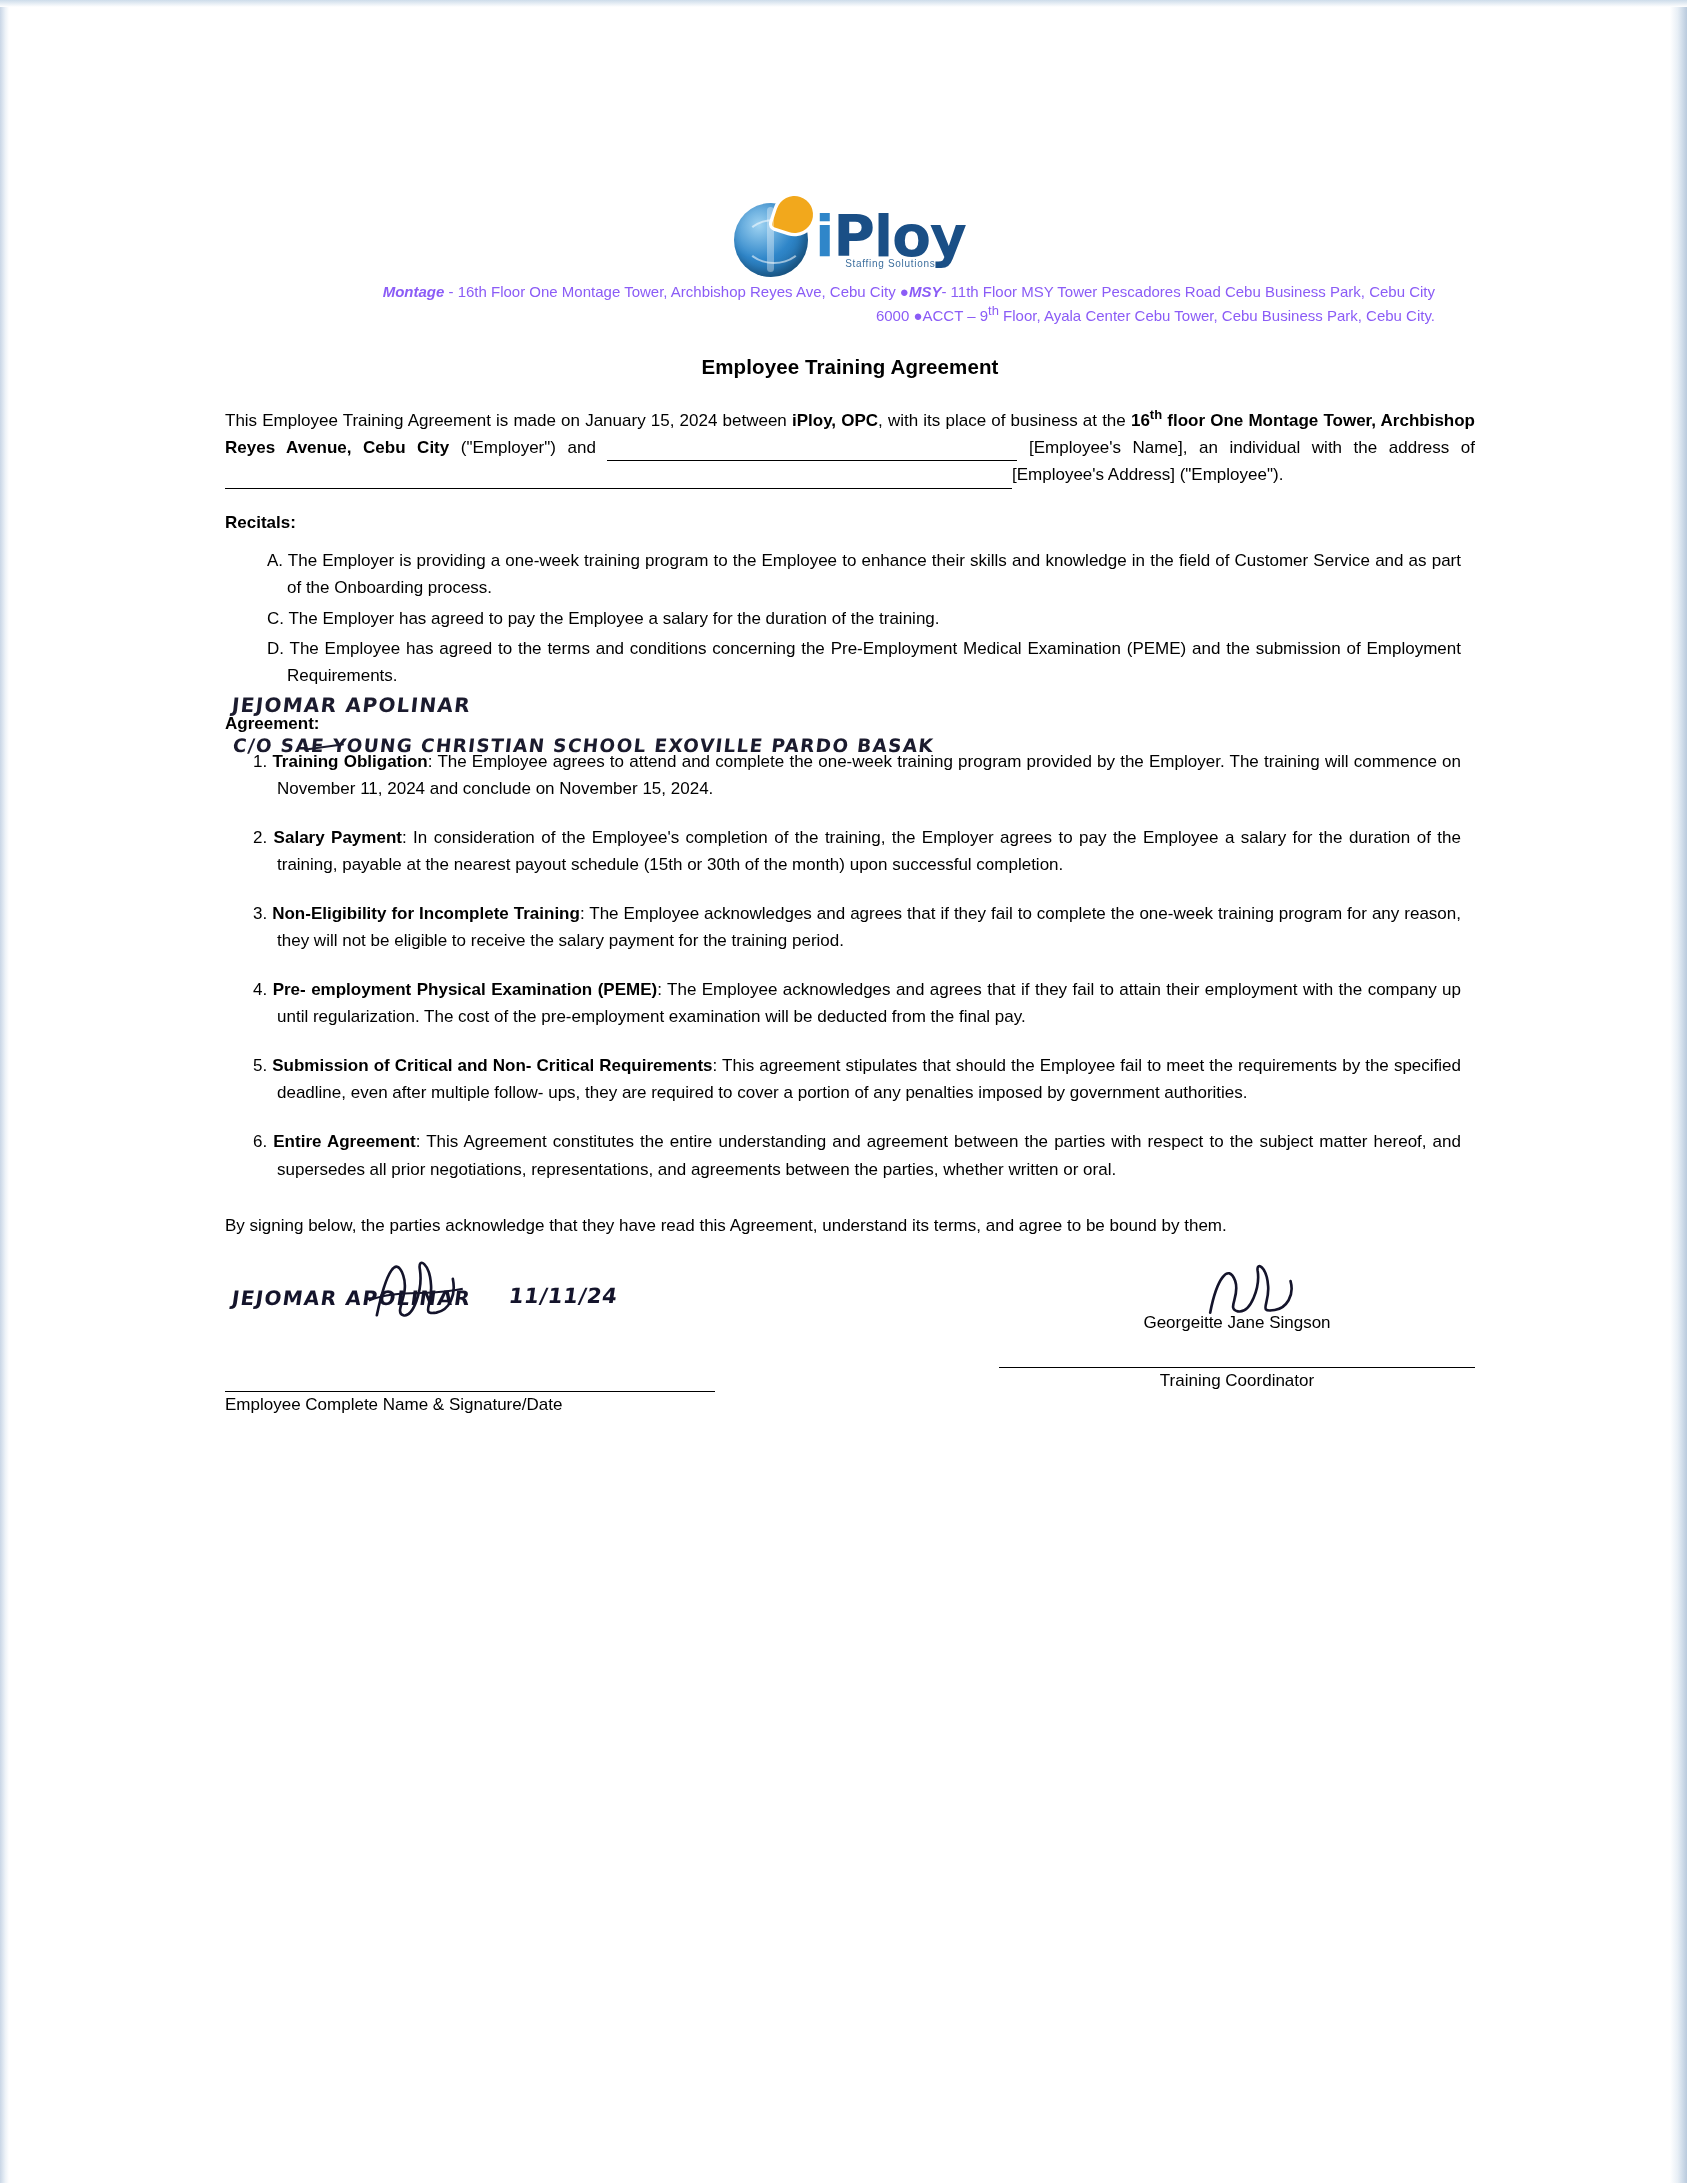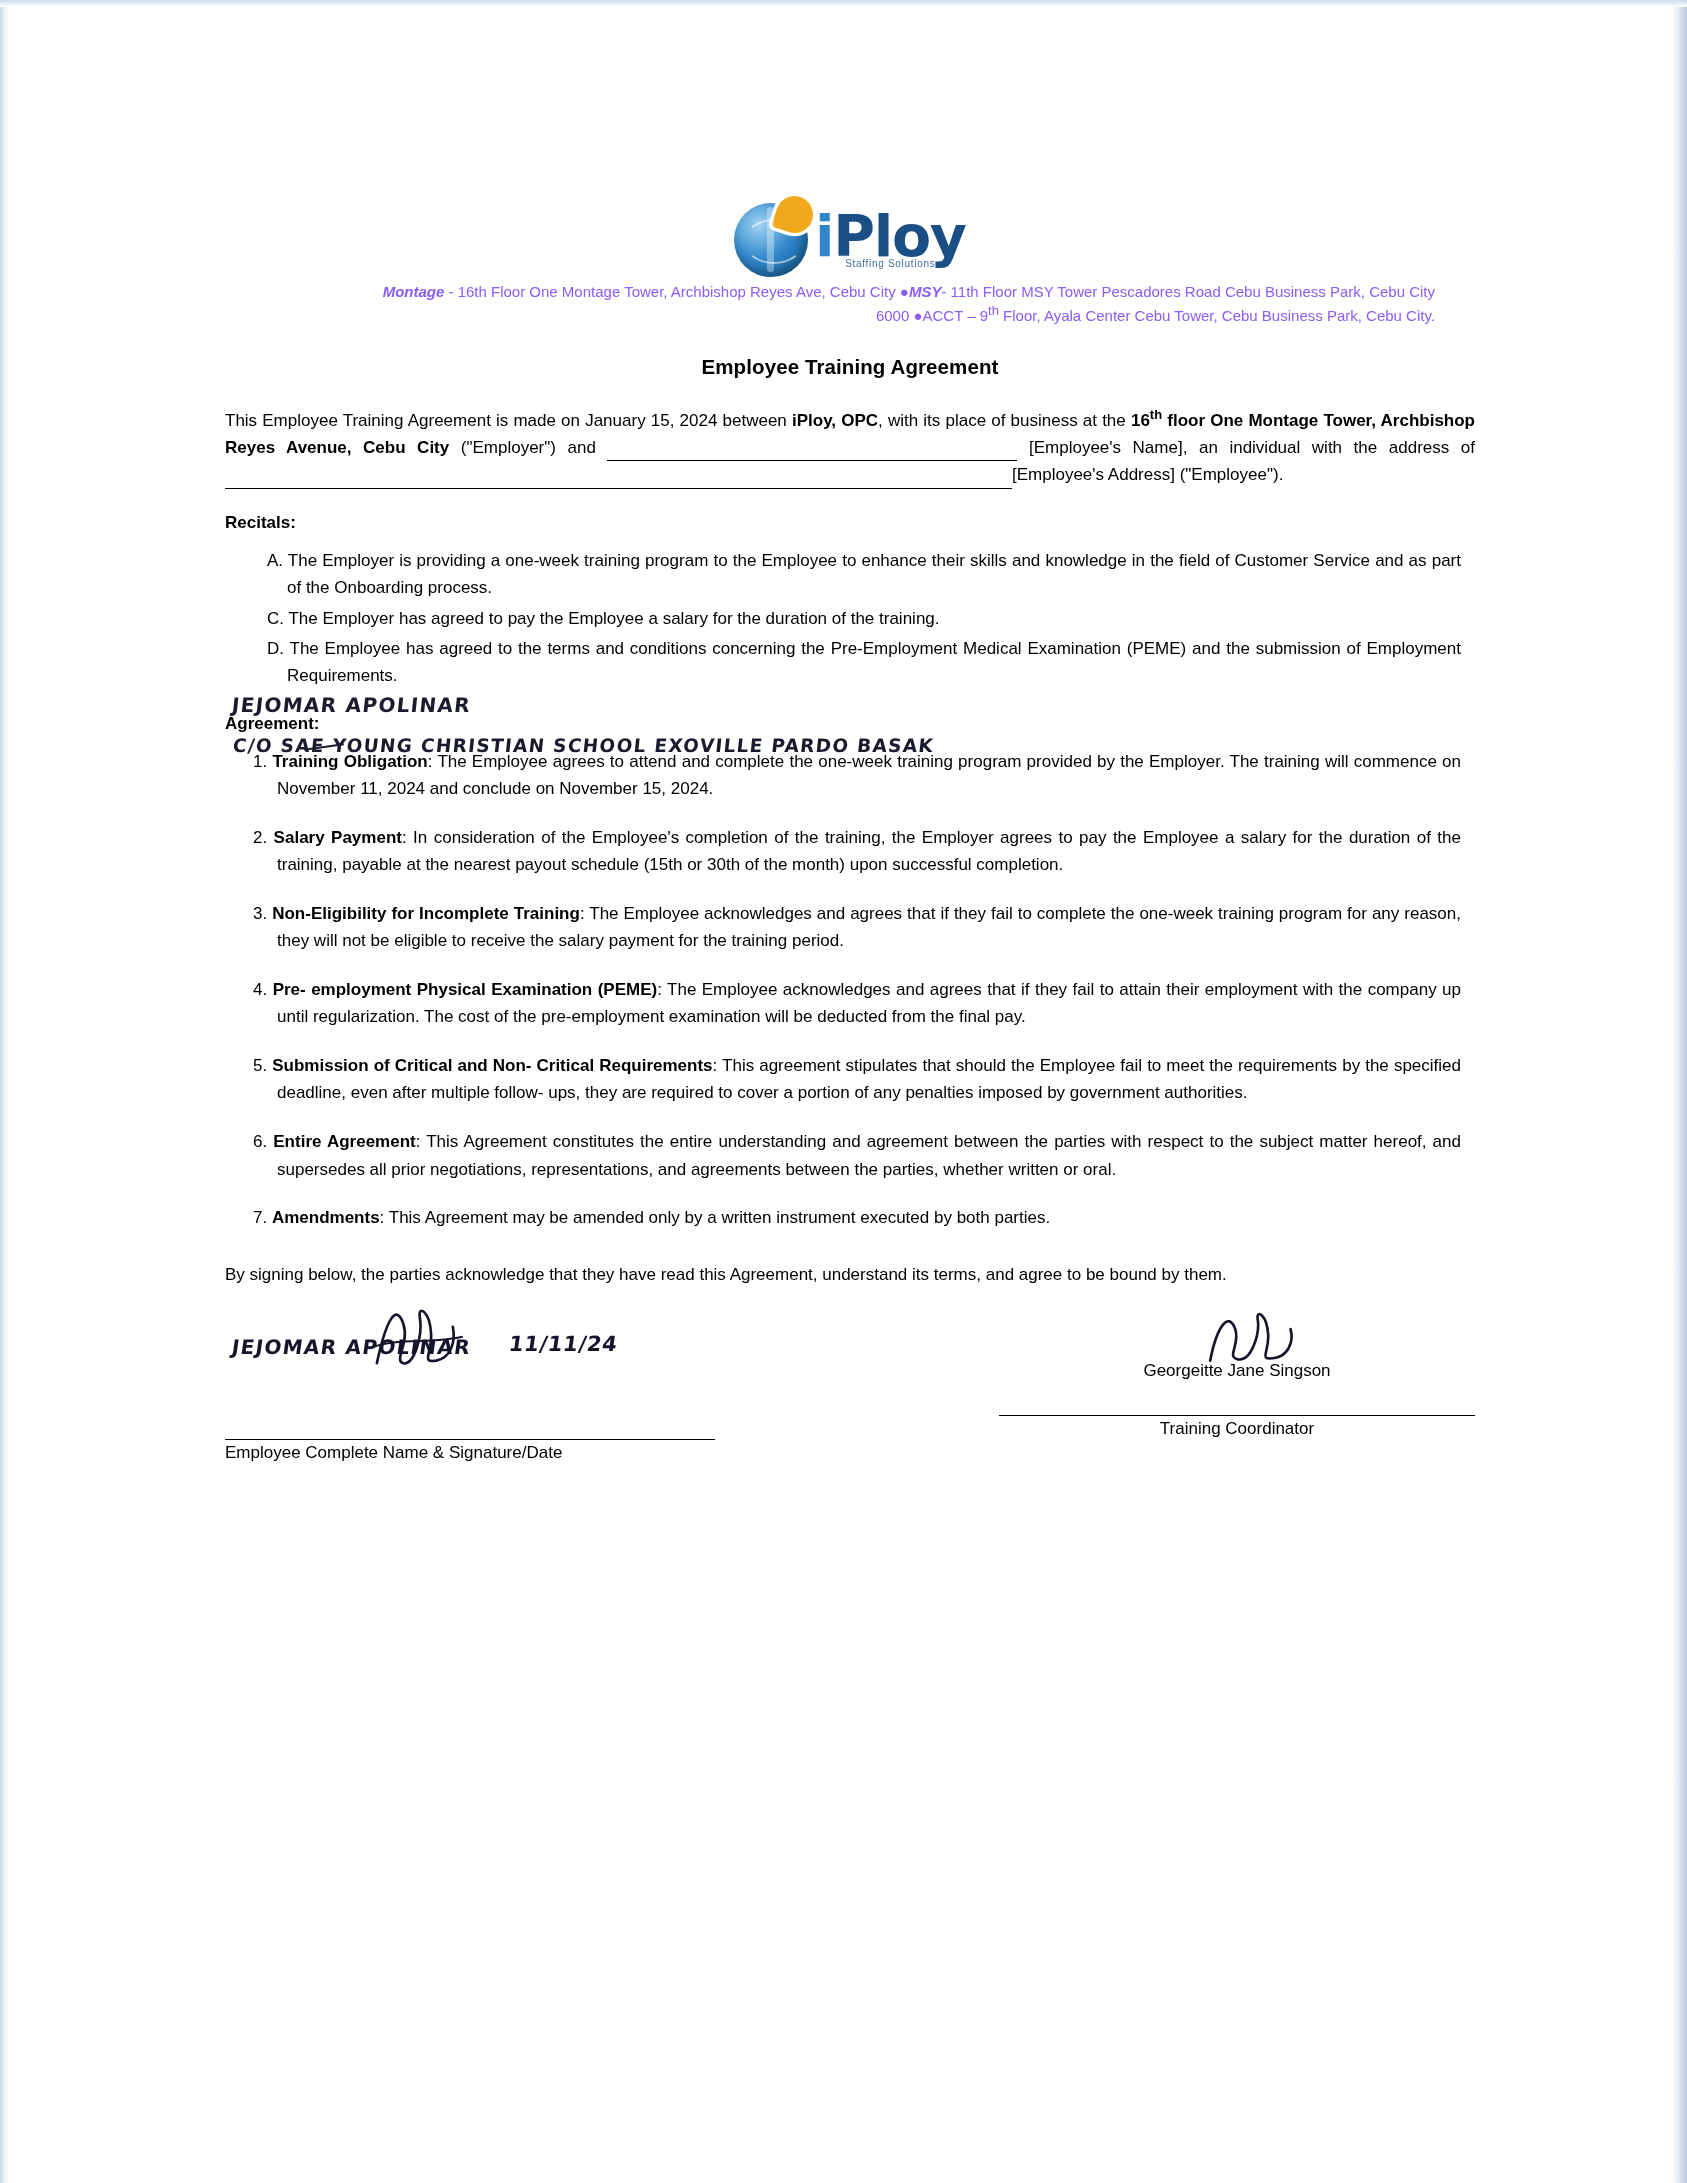--- a/index.html
+++ b/index.html
@@ -268,24 +268,20 @@
         <b>Pre- employment Physical Examination (PEME)</b><span>: The Employee acknowledges and agrees that if they fail to attain their employment with the company up until regularization. The cost of the pre-employment examination will be deducted from the final pay.</span>
       </li>
       <li>
         <span>5.</span>
         <b>Submission of Critical and Non- Critical Requirements</b><span>: This agreement stipulates that should the Employee fail to meet the requirements by the specified deadline, even after multiple follow- ups, they are required to cover a portion of any penalties imposed by government authorities.</span>
       </li>
       <li>
         <span>6.</span>
         <b>Entire Agreement</b><span>: This Agreement constitutes the entire understanding and agreement between the parties with respect to the subject matter hereof, and supersedes all prior negotiations, representations, and agreements between the parties, whether written or oral.</span>
       </li>
-      <li>
-        <span>7.</span>
-        <b>Amendments</b><span>: This Agreement may be amended only by a written instrument executed by both parties.</span>
-      </li>
     </ol>
 
     <div class="body closing">By signing below, the parties acknowledge that they have read this Agreement, understand its terms, and agree to be bound by them.</div>
 
     <div class="sig-area">
 
       <div class="sig-block">
         <div class="spacer-tall"></div>
         <div class="sig-typed-name" style="visibility:hidden;">&nbsp;</div>
         <span class="hw-sig">JEJOMAR APOLINAR</span>

